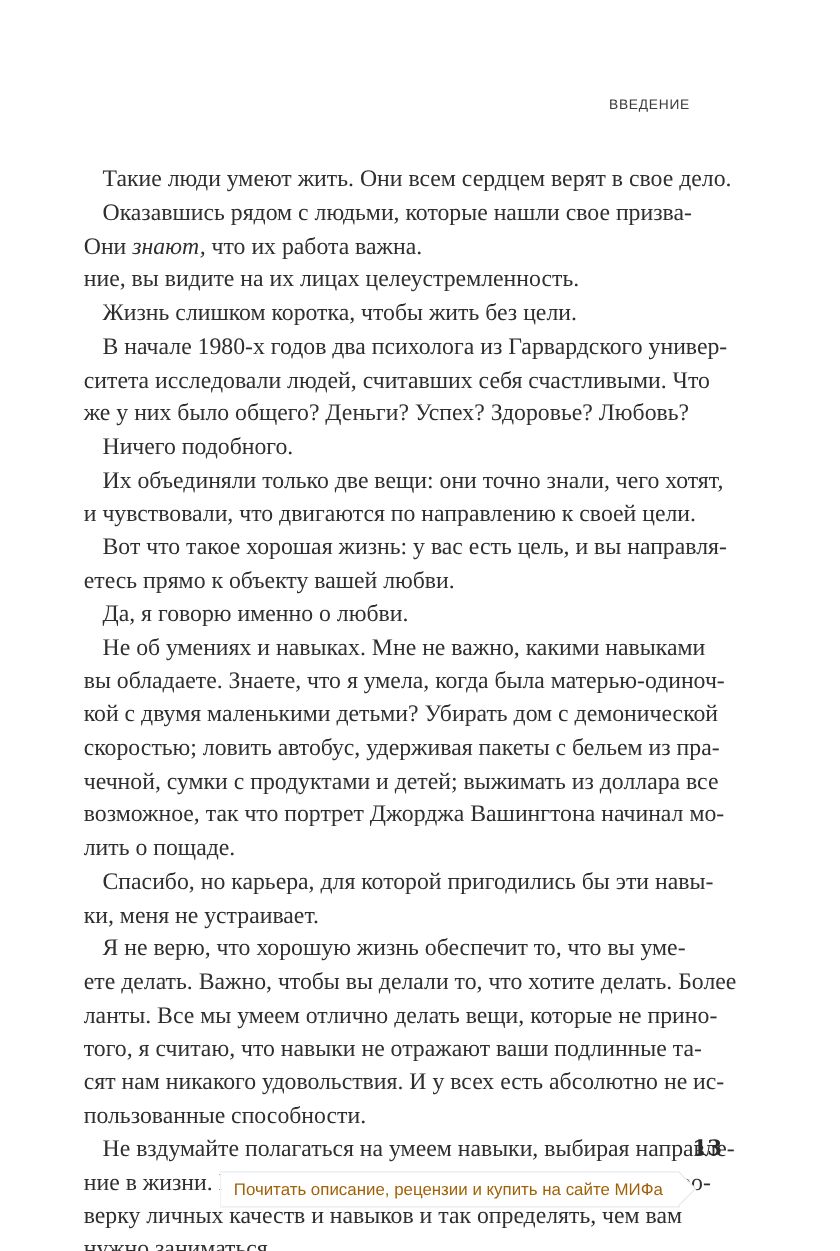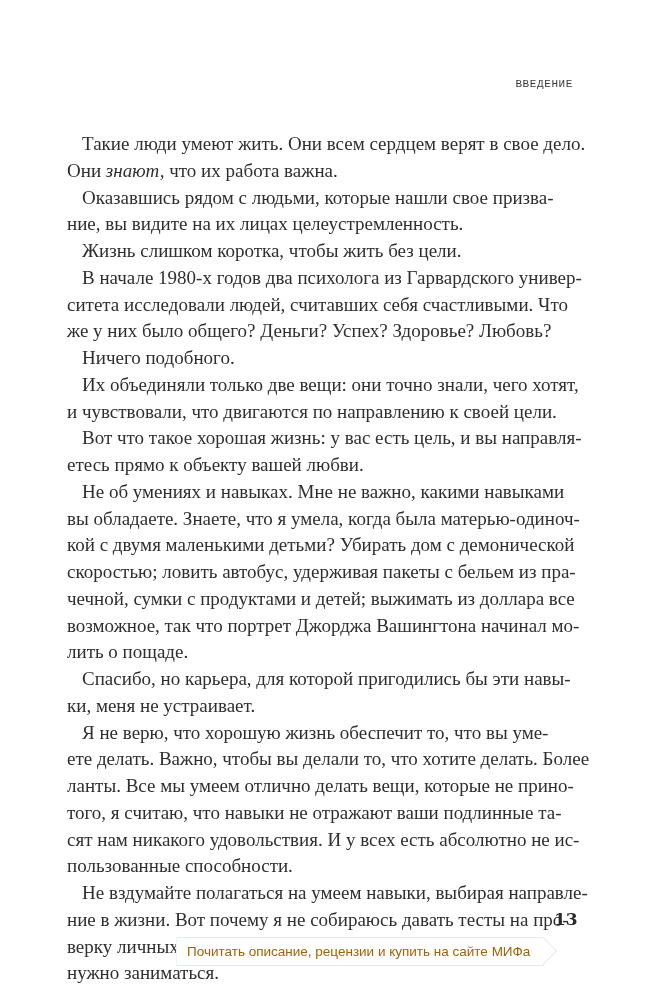--- a/index.html
+++ b/index.html
@@ -3,23 +3,23 @@
   <meta charset="utf-8">
   <style>
     html, body { margin: 0; padding: 0; }
     body {
       width: 672px; height: 1001px; background: #ffffff;
       position: relative; overflow: hidden;
       font-family: "DejaVu Serif", "Liberation Serif", serif;
       color: #2e2e2e;
     }
     .running-head {
-      position: absolute; top: 78px; right: 99px;
+      position: absolute; top: 78px; right: 120px;
       font-size: 11px; letter-spacing: 0.6px; color: #3a3a3a;
-      font-family: Liberation Mono, monospace;
+      font-family: Liberation Sans, sans-serif;
     }
     .body-text {
       position: absolute; left: 67px; top: 131px; width: 540px;
     }
     .line {
       display: block; white-space: nowrap;
       font-family: "Liberation Serif", serif;
       font-size: 19px; line-height: 26.75px; height: 26.75px;
       color: #2f2f2f;
     }
@@ -47,32 +47,33 @@
     }
     .buy-link .label { position: relative; z-index: 2; }
   </style>
 </head>
 <body>
 
 <div class="running-head">ВВЕДЕНИЕ</div>
 
 <div class="body-text">
   <span class="line indent">Такие люди умеют жить. Они всем сердцем верят в свое дело.</span>
+  <span class="line indent">Оказавшись рядом с людьми, которые нашли свое призва-</span>
   <span class="line"><span>Они </span><em>знают,</em><span> что их работа важна.</span></span>
-  <span class="line indent">Оказавшись рядом с людьми, которые нашли свое призва-</span>
   <span class="line">ние, вы видите на их лицах целеустремленность.</span>
   <span class="line indent">Жизнь слишком коротка, чтобы жить без цели.</span>
   <span class="line indent">В начале 1980-х годов два психолога из Гарвардского универ-</span>
   <span class="line">ситета исследовали людей, считавших себя счастливыми. Что</span>
   <span class="line">же у них было общего? Деньги? Успех? Здоровье? Любовь?</span>
   <span class="line indent">Ничего подобного.</span>
   <span class="line indent">Их объединяли только две вещи: они точно знали, чего хотят,</span>
   <span class="line">и чувствовали, что двигаются по направлению к своей цели.</span>
   <span class="line indent">Вот что такое хорошая жизнь: у вас есть цель, и вы направля-</span>
   <span class="line">етесь прямо к объекту вашей любви.</span>
+  <span class="line indent">Да, я говорю именно о любви.</span>
   <span class="line indent">Не об умениях и навыках. Мне не важно, какими навыками</span>
   <span class="line">вы обладаете. Знаете, что я умела, когда была матерью-одиноч-</span>
   <span class="line">кой с двумя маленькими детьми? Убирать дом с демонической</span>
   <span class="line">скоростью; ловить автобус, удерживая пакеты с бельем из пра-</span>
   <span class="line">чечной, сумки с продуктами и детей; выжимать из доллара все</span>
   <span class="line">возможное, так что портрет Джорджа Вашингтона начинал мо-</span>
   <span class="line">лить о пощаде.</span>
   <span class="line indent">Спасибо, но карьера, для которой пригодились бы эти навы-</span>
   <span class="line">ки, меня не устраивает.</span>
   <span class="line indent">Я не верю, что хорошую жизнь обеспечит то, что вы уме-</span>

